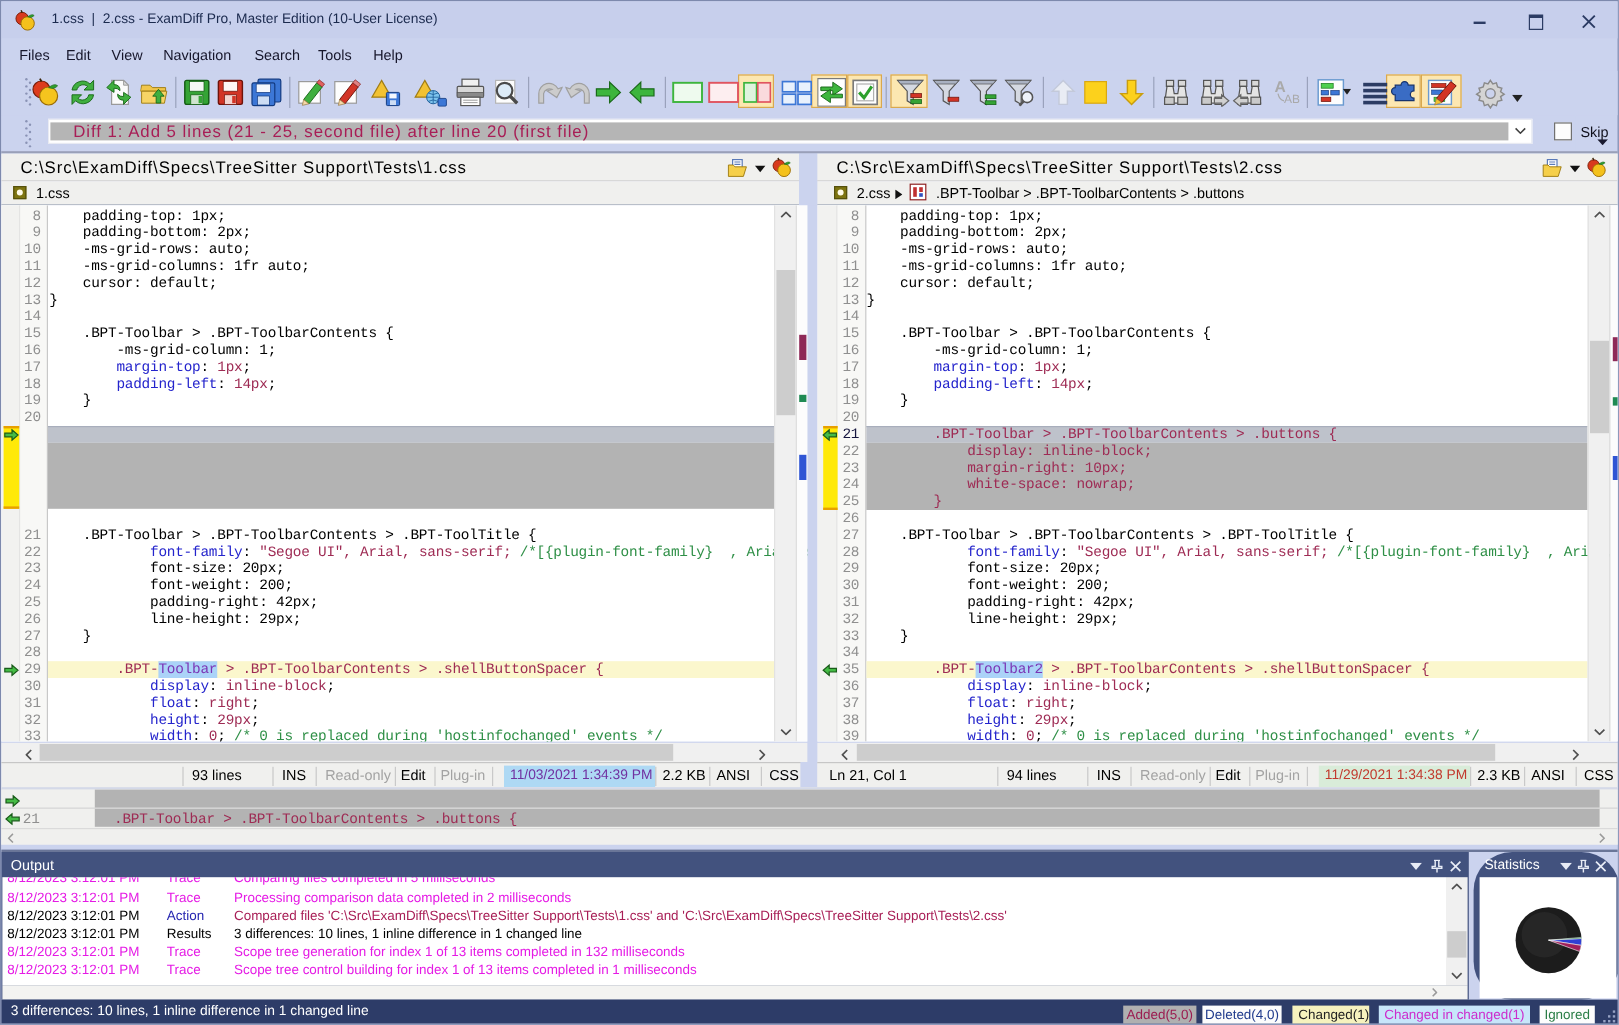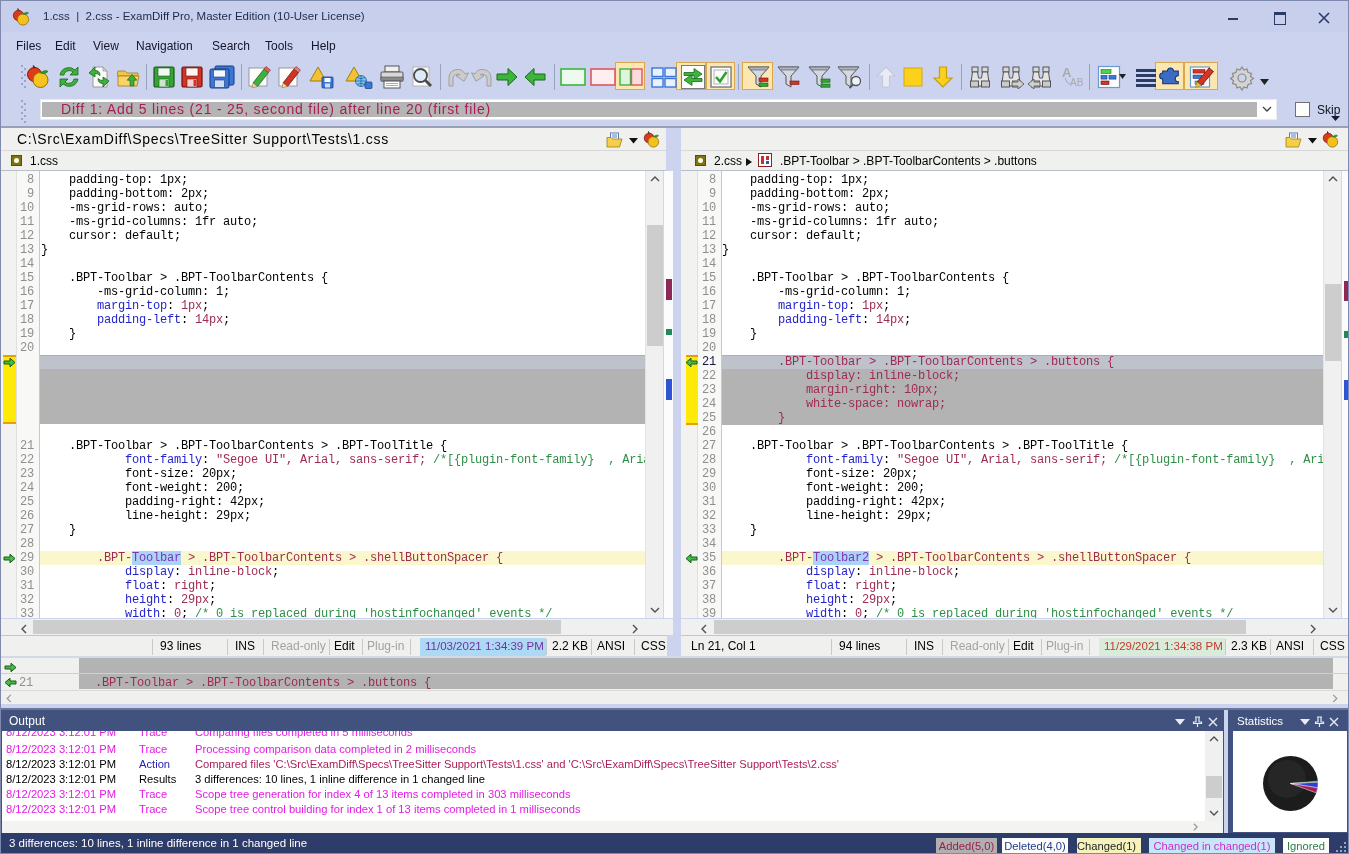--- a/index.html
+++ b/index.html
@@ -436,20 +436,21 @@
         </svg>
       <svg class="abs" style="left:642px;top:3px" width="17" height="17" viewBox="0 0 18 18">
         <circle cx="6.5" cy="7.5" r="5.2" fill="#d93a1e" stroke="#7a1d08" stroke-width="0.8"></circle>
         <circle cx="11" cy="11.5" r="5.6" fill="#f4c11c" stroke="#9a6c06" stroke-width="0.8"></circle>
         <path d="M6.5 2.6 L5.6 0.6" stroke="#3a2408" stroke-width="1.2"></path>
         <path d="M11 6 q4 -3 5.5 -1 q-2 2.5 -5.5 1" fill="#2e9e2e" stroke="#1c6a1c" stroke-width="0.5"></path>
       </svg>
     </div>
 
     <div class="abs" style="left:680px;top:0;width:669px;height:23px;background:#f0f0ee;border-bottom:1px solid #d8d8d8;box-sizing:border-box">
+      <div class="abs" style="left:16px;top:3px;font-size:14px;color:#000;letter-spacing:0.75px">C:\Src\ExamDiff\Specs\TreeSitter Support\Tests\2.css</div>
       <svg class="abs" style="left:604px;top:4px" width="17" height="16" viewBox="0 0 17 16">
         <rect x="4.5" y="1" width="8" height="9" fill="#fff" stroke="#5a7ab8" stroke-width="1"></rect>
         <path d="M6 3h5M6 5h5" stroke="#5a7ab8" stroke-width="1"></path>
         <path d="M1 5.5 h4 l1.5 1.5 h9.5 l-2.5 8 h-12.5 z" fill="#f5cf4a" stroke="#a07d14" stroke-width="0.8"></path>
       </svg>
       <svg class="abs" style="left:627px;top:10px" width="9" height="6" viewBox="0 0 9 6">
           <path d="M0 0 L9 0 L4.5 5.5 Z" fill="#111"></path>
         </svg>
       <svg class="abs" style="left:641px;top:3px" width="17" height="17" viewBox="0 0 18 18">
         <circle cx="6.5" cy="7.5" r="5.2" fill="#d93a1e" stroke="#7a1d08" stroke-width="0.8"></circle>
@@ -815,21 +816,21 @@
             <span class="abs" style="left:193px;color:#a81e56">Compared files 'C:\Src\ExamDiff\Specs\TreeSitter Support\Tests\1.css' and 'C:\Src\ExamDiff\Specs\TreeSitter Support\Tests\2.css'</span>
           </div>
         <div class="abs" style="left:0;top:42px;width:1203px;height:15px;color:#000">
             <span class="abs" style="left:4px">8/12/2023 3:12:01 PM</span>
             <span class="abs" style="left:137px">Results</span>
             <span class="abs" style="left:193px">3 differences: 10 lines, 1 inline difference in 1 changed line</span>
           </div>
         <div class="abs" style="left:0;top:57px;width:1203px;height:15px;color:#e51ae5">
             <span class="abs" style="left:4px">8/12/2023 3:12:01 PM</span>
             <span class="abs" style="left:137px">Trace</span>
-            <span class="abs" style="left:193px">Scope tree generation for index 4 of 13 items completed in 303 milliseconds</span>
+            <span class="abs" style="left:193px">Scope tree generation for index 1 of 13 items completed in 132 milliseconds</span>
           </div>
         <div class="abs" style="left:0;top:72px;width:1203px;height:15px;color:#e51ae5">
             <span class="abs" style="left:4px">8/12/2023 3:12:01 PM</span>
             <span class="abs" style="left:137px">Trace</span>
             <span class="abs" style="left:193px">Scope tree control building for index 1 of 13 items completed in 1 milliseconds</span>
           </div>
       </div>
 
       <div class="abs" style="left:1204px;top:21px;width:18px;height:90px;background:#f0f0f0;">
         <svg class="abs" style="left:4px;top:5px" width="10" height="6" viewBox="0 0 10 6">
@@ -841,21 +842,21 @@
           </svg>
       </div>
 
       <div class="abs" style="left:1px;top:111px;width:1221px;height:12px;background:#f3f3f1;">
         <svg class="abs" style="left:1191px;top:2px" width="5" height="8" viewBox="0 0 6 10">
             <path d="M1 1 L5 5 L1 9" fill="none" stroke="#9a9a9a" stroke-width="1.6"></path>
           </svg>
       </div>
     </div>
 
-    <div class="abs" style="left:1227px;top:6px;width:122px;height:123px;background:#42527e;">
+    <div class="abs" style="left:1227px;top:6px;width:122px;height:123px;background:#42527e;border-radius:32px;">
       <div class="abs" style="left:9px;top:5px;font-size:11.5px;color:#fff;">Statistics</div>
       <svg class="abs" style="left:72px;top:9px" width="10" height="6" viewBox="0 0 10 6">
           <path d="M0 0 L10 0 L5 6 Z" fill="#e8ecf6"></path>
         </svg>
       <svg class="abs" style="left:86px;top:6px" width="11" height="12" viewBox="0 0 11 12">
           <path d="M3 1 h5 M4 1 v5 h-2.5 l0 1.5 h8 l0 -1.5 H7 V1 M5.5 7.5 V11" stroke="#e8ecf6" stroke-width="1.2" fill="none"></path>
         </svg>
       <svg class="abs" style="left:101px;top:7px" width="10" height="10" viewBox="0 0 10 10">
           <path d="M1 1 L9 9 M9 1 L1 9" stroke="#e8ecf6" stroke-width="1.4"></path>
         </svg>
@@ -868,21 +869,21 @@
           <path d="M28.5 28.5 L55.9 26.1 A27.5 27.5 0 0 1 55.96 27.06 Z" fill="#1f7a3f" stroke="#fff" stroke-width="0.4"></path>
         </svg>
       </div>
     </div>
   </div>
 
   <div class="abs" id="bottombar" style="left:0;top:832px;width:1349px;height:22px;background:#2d3c68;font-size:11.5px;">
     <div class="abs" style="left:8px;top:4px;color:#ffffff;">3 differences: 10 lines, 1 inline difference in 1 changed line</div>
     <div class="abs" style="left:935px;top:5px;width:61px;height:16px;line-height:16px;text-align:center;background:#b0b0b0;color:#9b1c50;font-size:11.2px">Added(5,0)</div>
     <div class="abs" style="left:1001px;top:5px;width:66px;height:16px;line-height:16px;text-align:center;background:#fcfcfc;color:#1f3a8c;font-size:11.2px">Deleted(4,0)</div>
-    <div class="abs" style="left:1076px;top:5px;width:64px;height:16px;line-height:16px;text-align:left;background:#f6f2be;color:#222;font-size:11.2px">Changed(1)</div>
+    <div class="abs" style="left:1076px;top:5px;width:64px;height:16px;line-height:16px;text-align:right;background:#f6f2be;color:#222;font-size:11.2px">Changed(1)</div>
     <div class="abs" style="left:1148px;top:5px;width:126px;height:16px;line-height:16px;text-align:center;background:#c7e6fa;color:#cc2ccc;font-size:11.2px">Changed in changed(1)</div>
     <div class="abs" style="left:1282px;top:5px;width:46px;height:16px;line-height:16px;text-align:center;background:#fdfdfd;color:#2a7d46;font-size:11.2px">Ignored</div>
     <svg class="abs" style="left:1334px;top:8px" width="12" height="12" viewBox="0 0 12 12">
       <g fill="#97a2c4">
           <rect x="9" y="9" width="2" height="2"></rect>
           <rect x="9" y="5" width="2" height="2"></rect>
           <rect x="9" y="1" width="2" height="2"></rect>
           <rect x="5" y="9" width="2" height="2"></rect>
           <rect x="5" y="5" width="2" height="2"></rect>
           <rect x="1" y="9" width="2" height="2"></rect>

